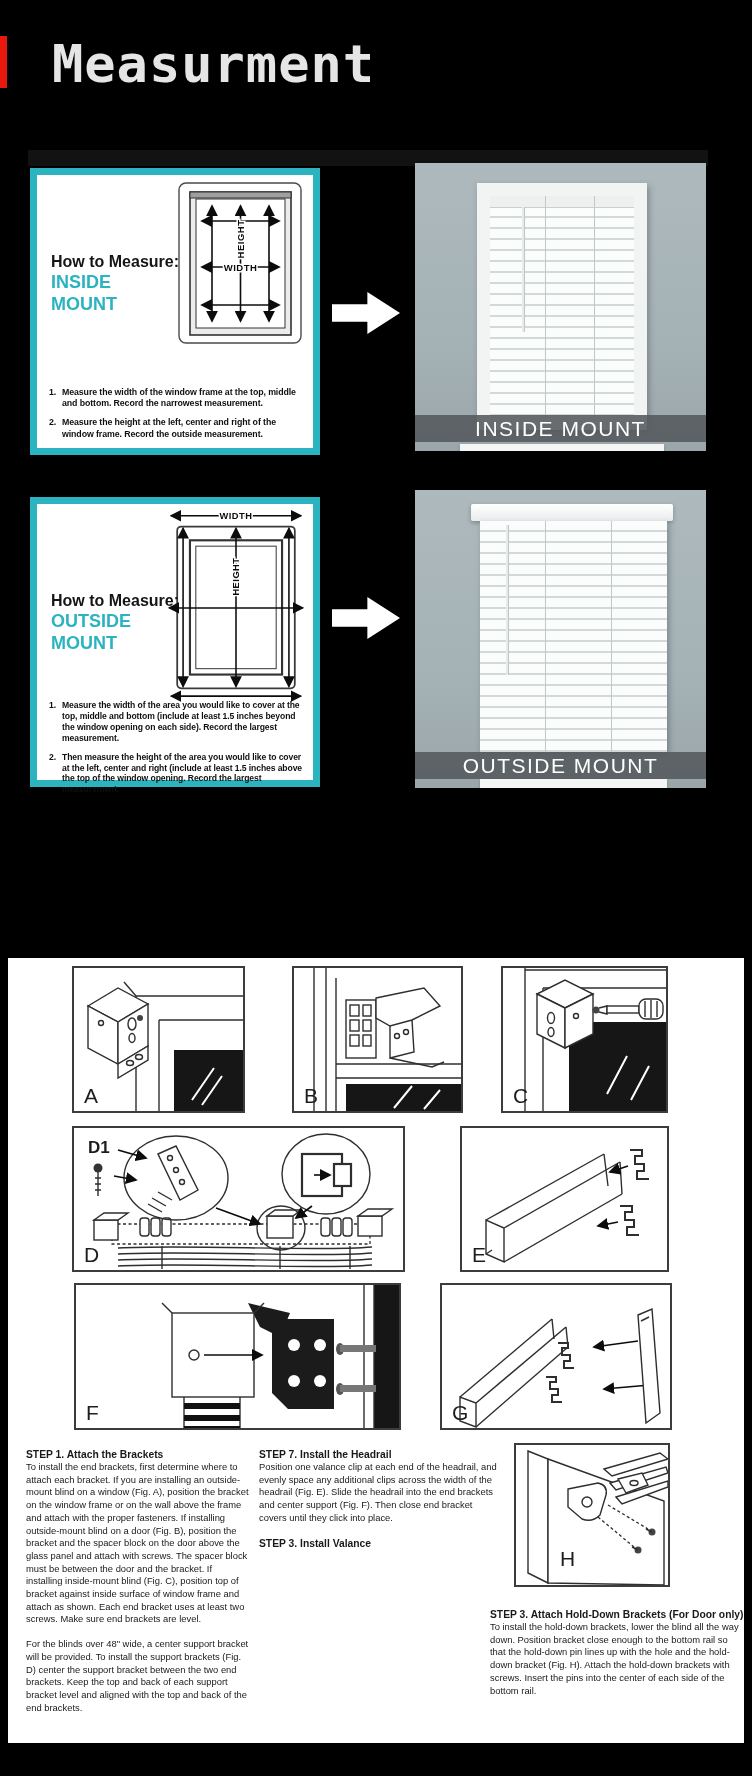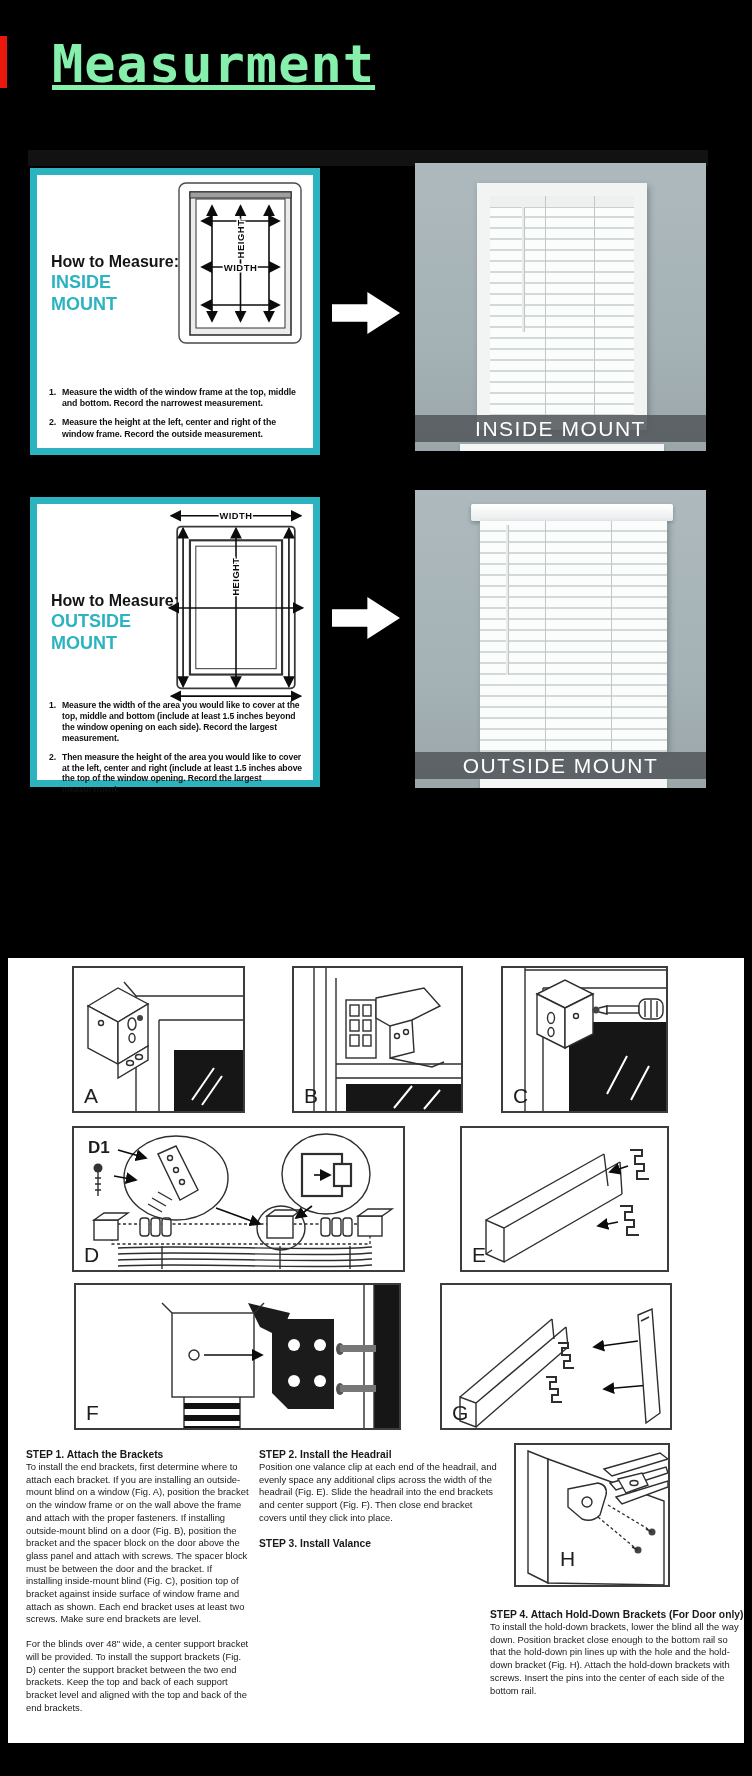--- a/index.html
+++ b/index.html
@@ -1,22 +1,22 @@
 <!DOCTYPE html>
 <html><head>
 <meta charset="utf-8">
 <style>
   html,body{margin:0;padding:0;background:#000;}
   .stage{position:relative;width:752px;height:1776px;background:#000;overflow:hidden;
          font-family:"Liberation Sans",sans-serif;}
   .abs{position:absolute;}
 
   
-  .big-title{font-family:"DejaVu Sans Mono",monospace;font-weight:700;color:#86efac;
-             font-size:52px;letter-spacing:1px;white-space:nowrap;text-decoration:underline;}
+  .big-title{font-family:"DejaVu Sans Mono",monospace;font-weight:700;color:#e5e5e5;
+             font-size:52px;letter-spacing:1px;white-space:nowrap;}
   .red-sliver{background:#e8180c;}
 
   
   .panel{box-sizing:border-box;border:7px solid #2bb3c0;background:#fff;}
   .panel-content{position:absolute;inset:0;}
   .howto{font-weight:700;color:#151515;font-size:16px;line-height:18px;}
   .mount-label{font-weight:700;color:#2bb3c0;font-size:18px;line-height:22px;}
   .steps{position:absolute;left:12px;right:4px;}
   .step{display:flex;margin-bottom:8px;font-weight:700;color:#101010;
         font-size:8.8px;line-height:11.2px;letter-spacing:-0.1px;}
@@ -385,25 +385,25 @@
       <span class="figletter" style="left:44px;bottom:14px;">H</span>
     </div>
 
     <div class="instxt" style="left:18px;top:490px;width:224px;">
       <div class="h">STEP 1. Attach the Brackets</div>
       <div class="para">To install the end brackets, first determine where to attach each bracket.  If you are installing an outside-mount blind on a window (Fig. A), position the bracket on the window frame or on the wall above the frame and attach with the proper fasteners.  If installing outside-mount blind on a door (Fig. B), position the bracket and the spacer block on the door above the glass panel and attach with screws. The spacer block must be between the door and the bracket.  If installing inside-mount blind (Fig. C), position top of bracket against inside surface of window frame and attach as shown. Each end bracket uses at least two screws.  Make sure end brackets are level.</div>
       <div class="para">For the blinds over 48" wide, a center support bracket will be provided.   To install the support brackets (Fig. D) center the support bracket between the two end brackets. Keep the top and back of each support bracket level and aligned with the top and back of the end brackets.</div>
     </div>
 
     <div class="instxt" style="left:251px;top:490px;width:238px;">
-      <div class="h">STEP 2. Install the Headrail</div>
+      <div class="h">STEP 7. Install the Headrail</div>
       <div class="para">Position one valance clip at each end of the headrail, and evenly space any additional clips across the width of the headrail (Fig. E). Slide the headrail into the end brackets and center support (Fig. F).   Then close end bracket covers until they click into place.</div>
       <div class="h">STEP 3. Install Valance</div>
     </div>
 
     <div class="instxt" style="left:482px;top:650px;width:254px;">
-      <div class="h" style="white-space:nowrap;">STEP 4. Attach Hold-Down Brackets (For Door only)</div>
+      <div class="h" style="white-space:nowrap;">STEP 3. Attach Hold-Down Brackets (For Door only)</div>
       <div class="para">To install the hold-down brackets, lower the blind all the way down. Position bracket close enough to the bottom rail so that the hold-down pin lines up with the hole and the hold-down bracket (Fig. H). Attach the hold-down brackets with screws.  Insert the pins into the center of each side of the bottom rail.</div>
     </div>
 
   </div>
 
 </div>
 
 </body></html>

